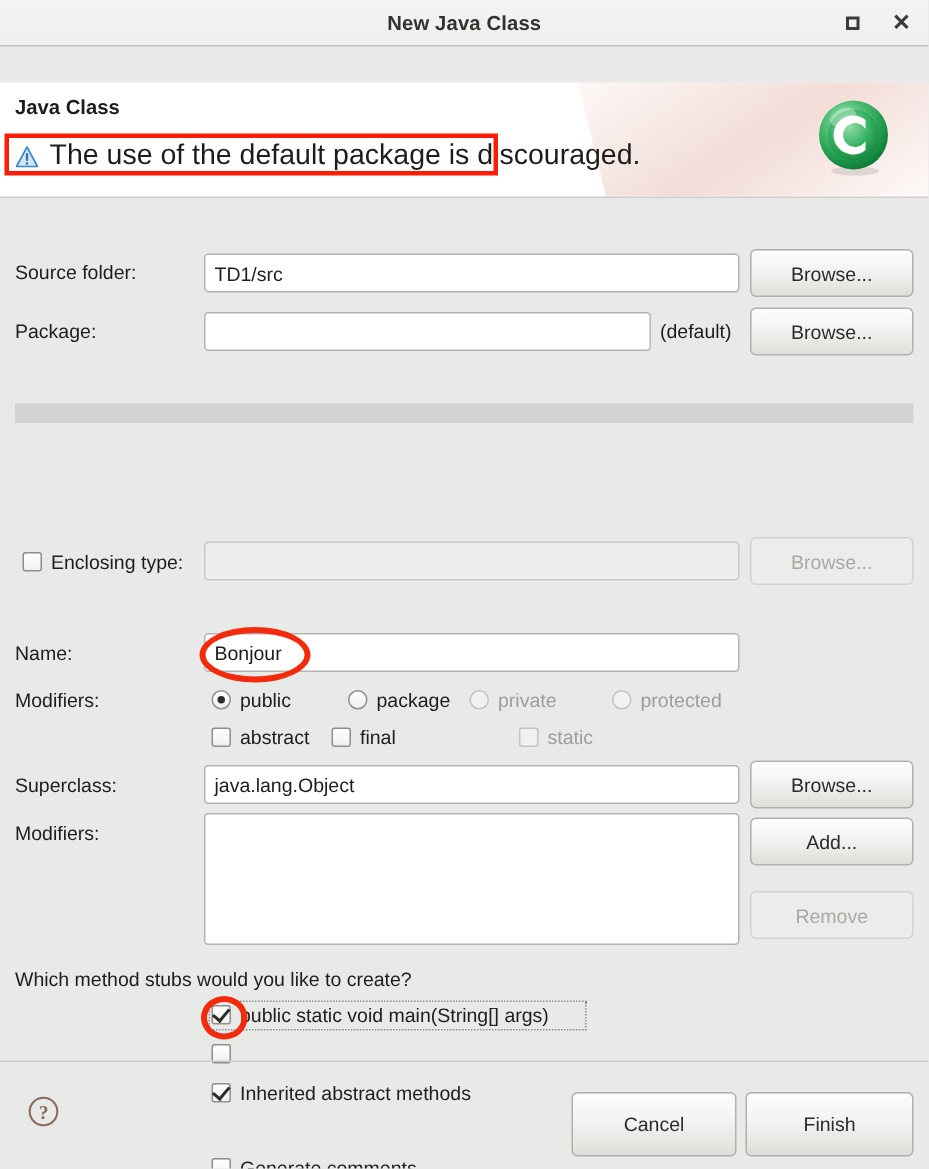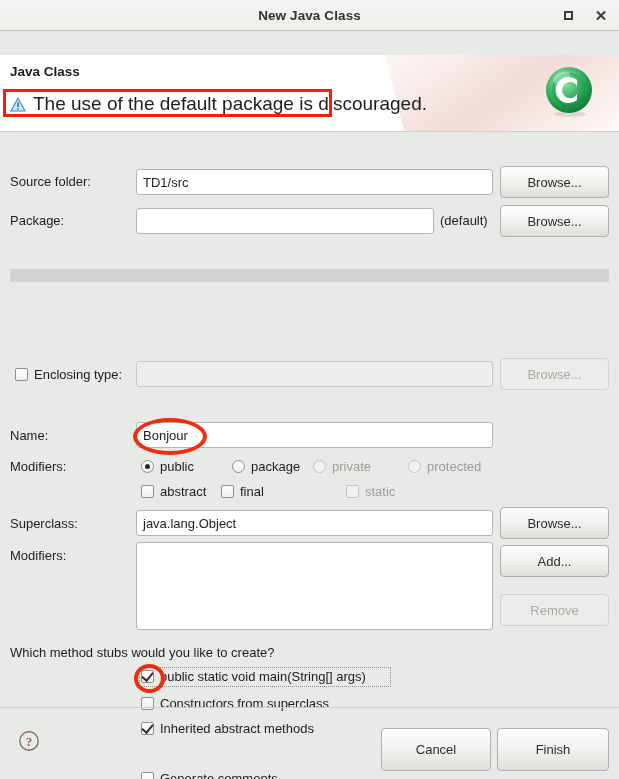--- a/index.html
+++ b/index.html
@@ -399,21 +399,20 @@
 
     <div class="focus-outline" style="left:139px; top:511px; width:252px; height:20px;"></div>
     <div class="checkbox" style="left:141px; top:513px;">
       <span class="check-box on"></span>
       <span>public static void main(String[] args)</span>
     </div>
     <div class="annot-ellipse" style="left:134px; top:508px; width:31px; height:29px;"></div>
 
     <div class="checkbox" style="left:141px; top:540px;">
       <span class="check-box"></span>
-      <span>Constructors from superclass</span>
     </div>
     <div class="checkbox" style="left:141px; top:565px;">
       <span class="check-box on"></span>
       <span>Inherited abstract methods</span>
     </div>
 
     <div class="checkbox" style="left:141px; top:615px;">
       <span class="check-box"></span>
       <span>Generate comments</span>
     </div>

